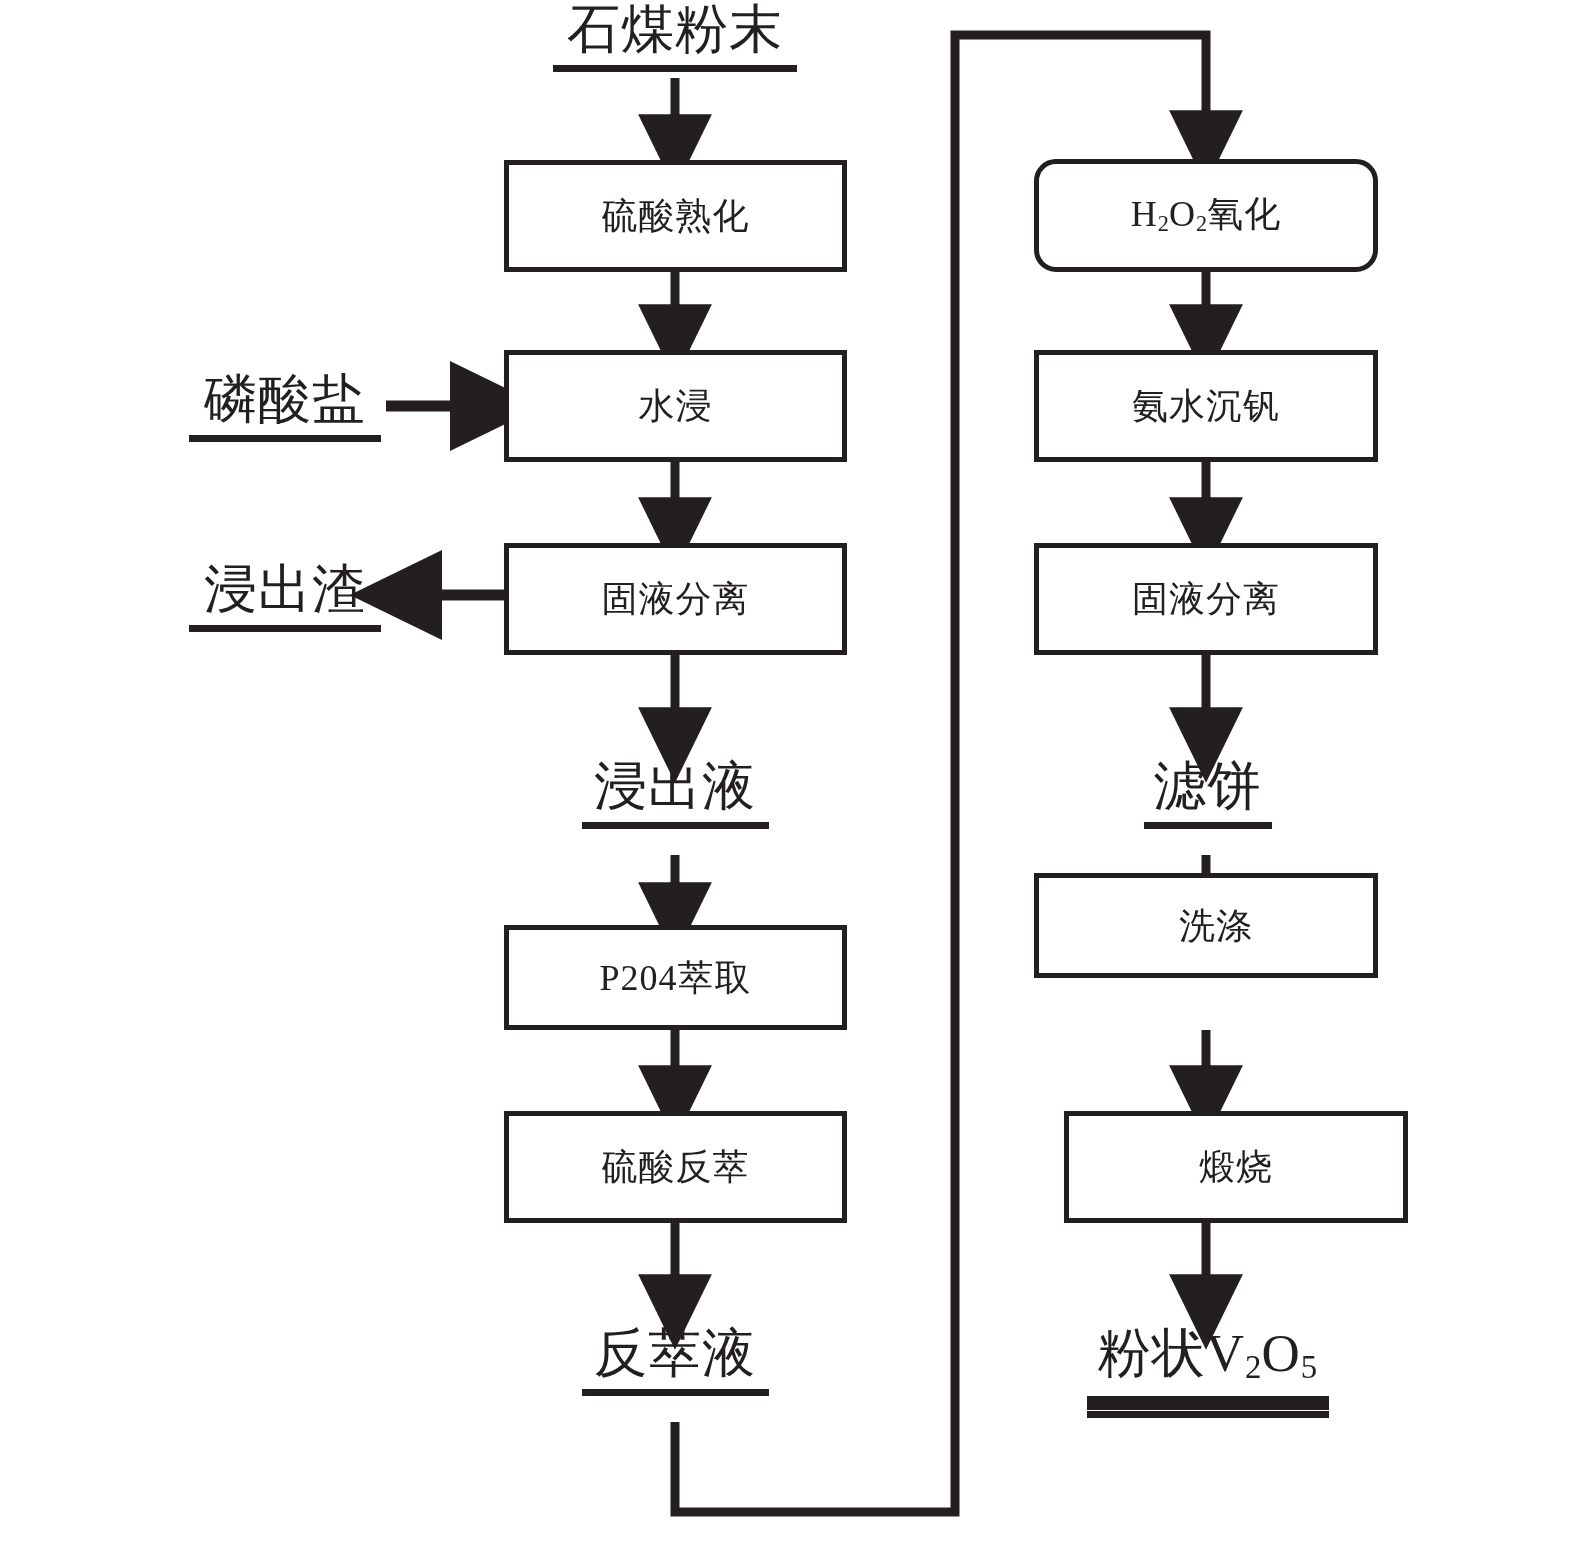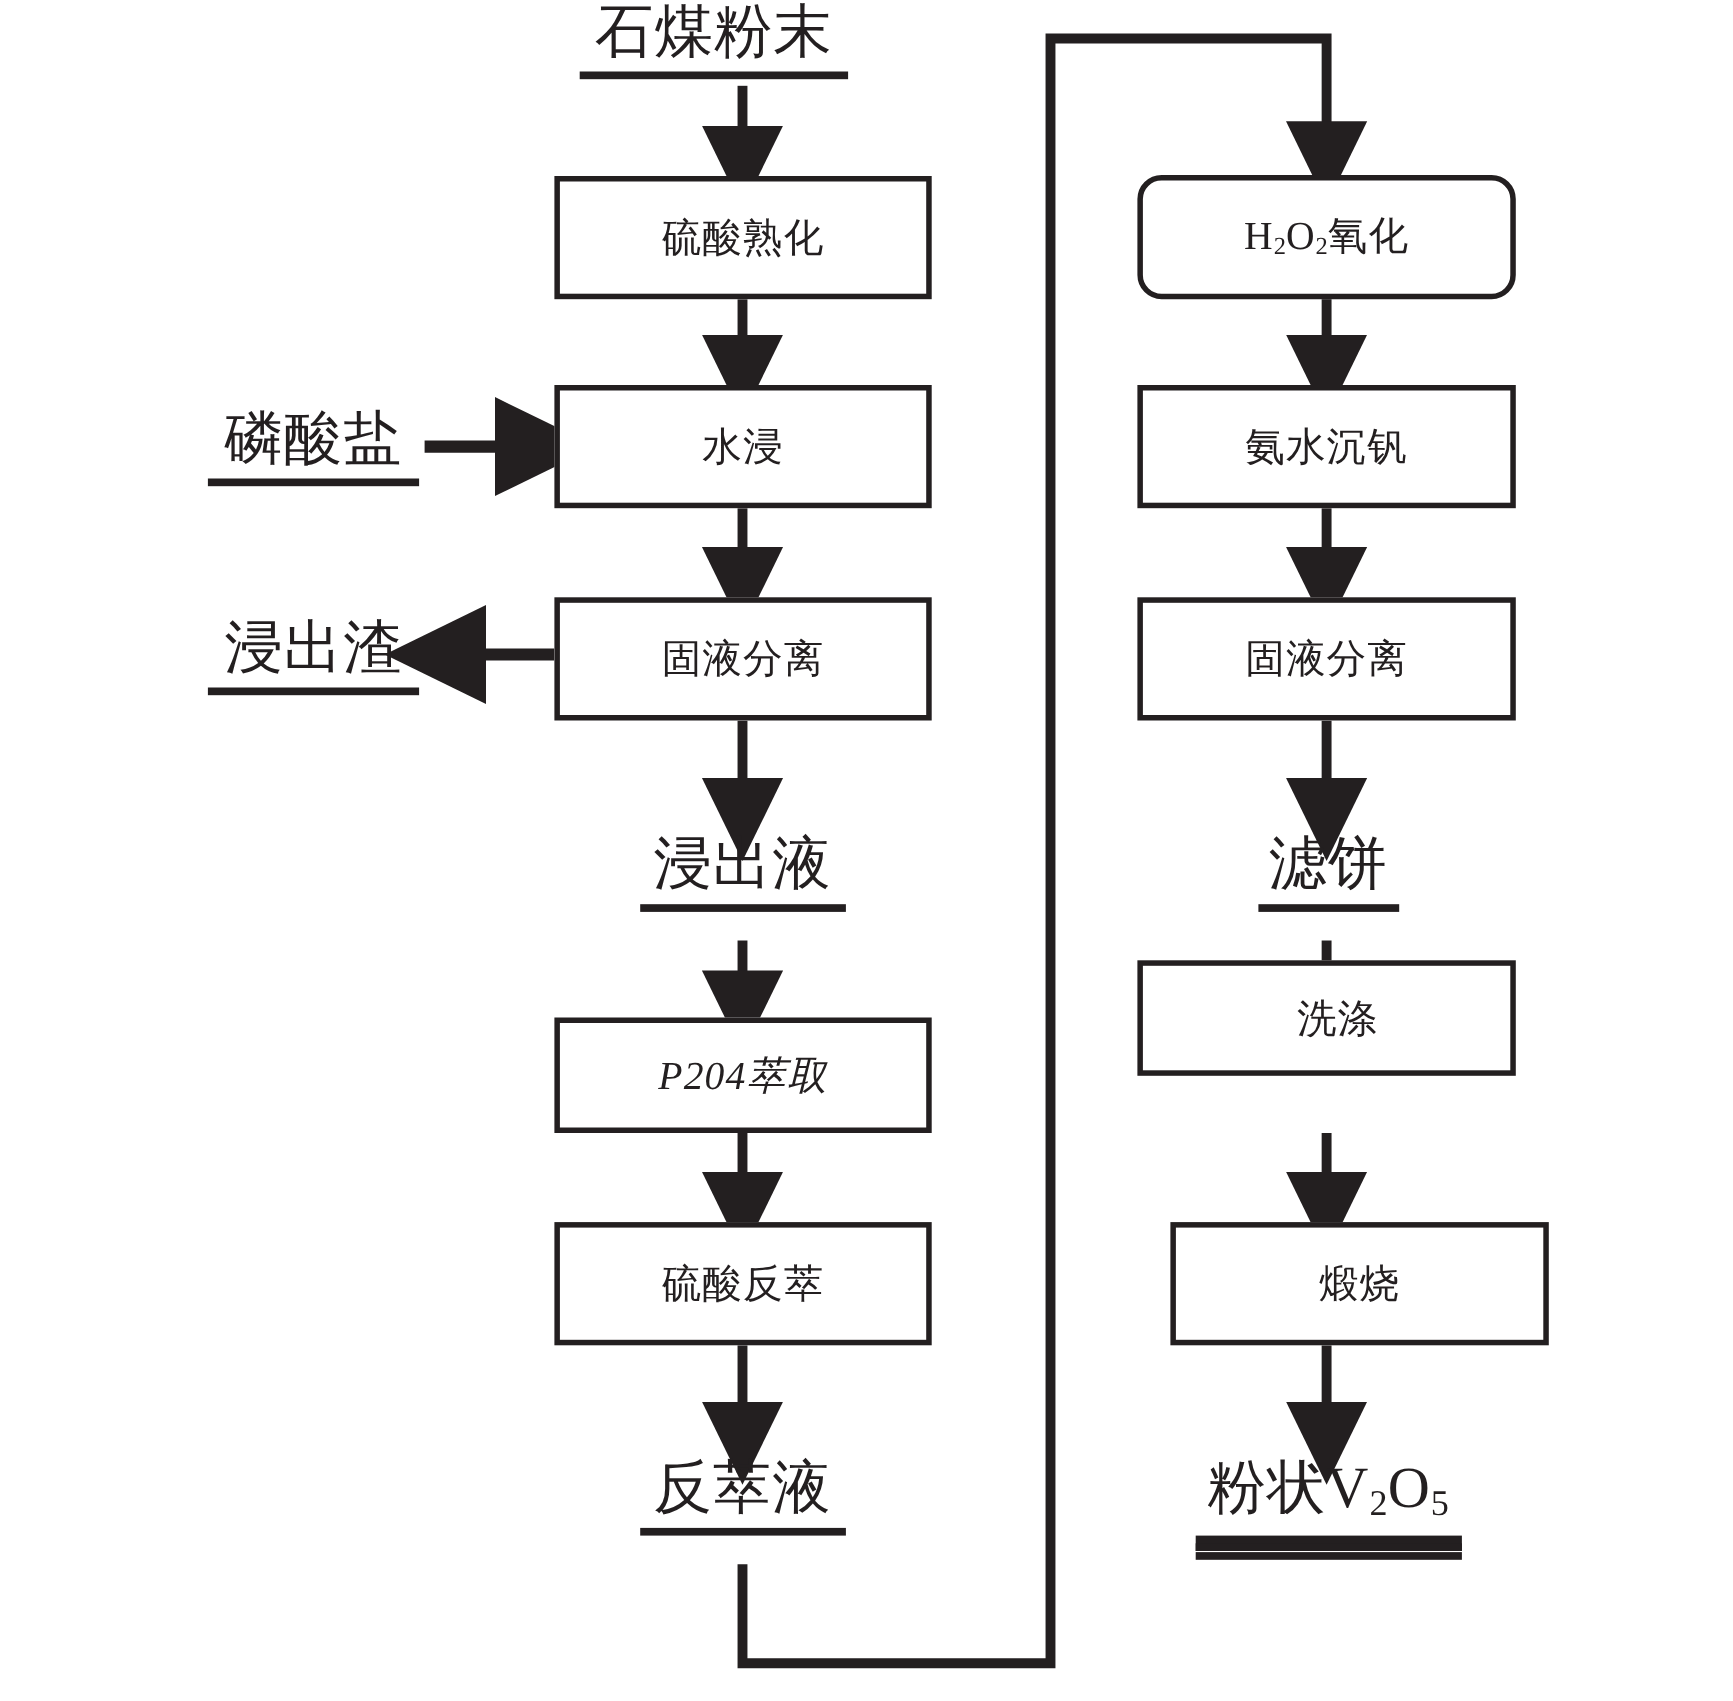--- a/index.html
+++ b/index.html
@@ -118,21 +118,21 @@
     <path d="M675,1422 L675,1512 L955,1512 L955,35 L1206,35 L1206,148" fill="none" stroke="#231f20" stroke-width="9" marker-end="url(#ahead)"></path>
 
     <line x1="1206" y1="272" x2="1206" y2="342" stroke="#231f20" stroke-width="9" marker-end="url(#ahead)"></line>
     <line x1="1206" y1="462" x2="1206" y2="535" stroke="#231f20" stroke-width="9" marker-end="url(#ahead)"></line>
     <line x1="1206" y1="655" x2="1206" y2="745" stroke="#231f20" stroke-width="9" marker-end="url(#ahead)"></line>
     <line x1="1206" y1="855" x2="1206" y2="920" stroke="#231f20" stroke-width="9" marker-end="url(#ahead)"></line>
     <line x1="1206" y1="1030" x2="1206" y2="1103" stroke="#231f20" stroke-width="9" marker-end="url(#ahead)"></line>
     <line x1="1206" y1="1223" x2="1206" y2="1312" stroke="#231f20" stroke-width="9" marker-end="url(#ahead)"></line>
   </svg>
 
-  <div class="stream" style="left:499px; top:3px; width:300px;">
+  <div class="stream" style="left:525px; top:3px; width:300px;">
     <span class="txt">石煤粉末</span>
     <span class="rule" style="width:244px;"></span>
   </div>
 
   <div class="stream" style="left:180px; top:373px; width:210px;">
     <span class="txt">磷酸盐</span>
     <span class="rule" style="width:192px;"></span>
   </div>
 
   <div class="stream" style="left:180px; top:563px; width:210px;align-items:center;">
@@ -167,21 +167,21 @@
   </div>
 
   <div class="node" style="left:504px; top:350px; width:343px; height:112px;">
     <span>水浸</span>
   </div>
 
   <div class="node" style="left:504px; top:543px; width:343px; height:112px;">
     <span>固液分离</span>
   </div>
 
-  <div class="node" style="left:504px; top:925px; width:343px; height:105px;font-style:italic;">
+  <div class="node" style="left:504px; top:925px; width:343px; height:105px;">
     <span>P204萃取</span>
   </div>
 
   <div class="node" style="left:504px; top:1111px; width:343px; height:112px;">
     <span>硫酸反萃</span>
   </div>
 
   <div class="node" style="left:1034px; top:159px; width:344px; height:113px;border-radius:22px;">
     <span>
       <span>H</span><sub>2</sub><span>O</span><sub>2</sub><span>氧化</span>

